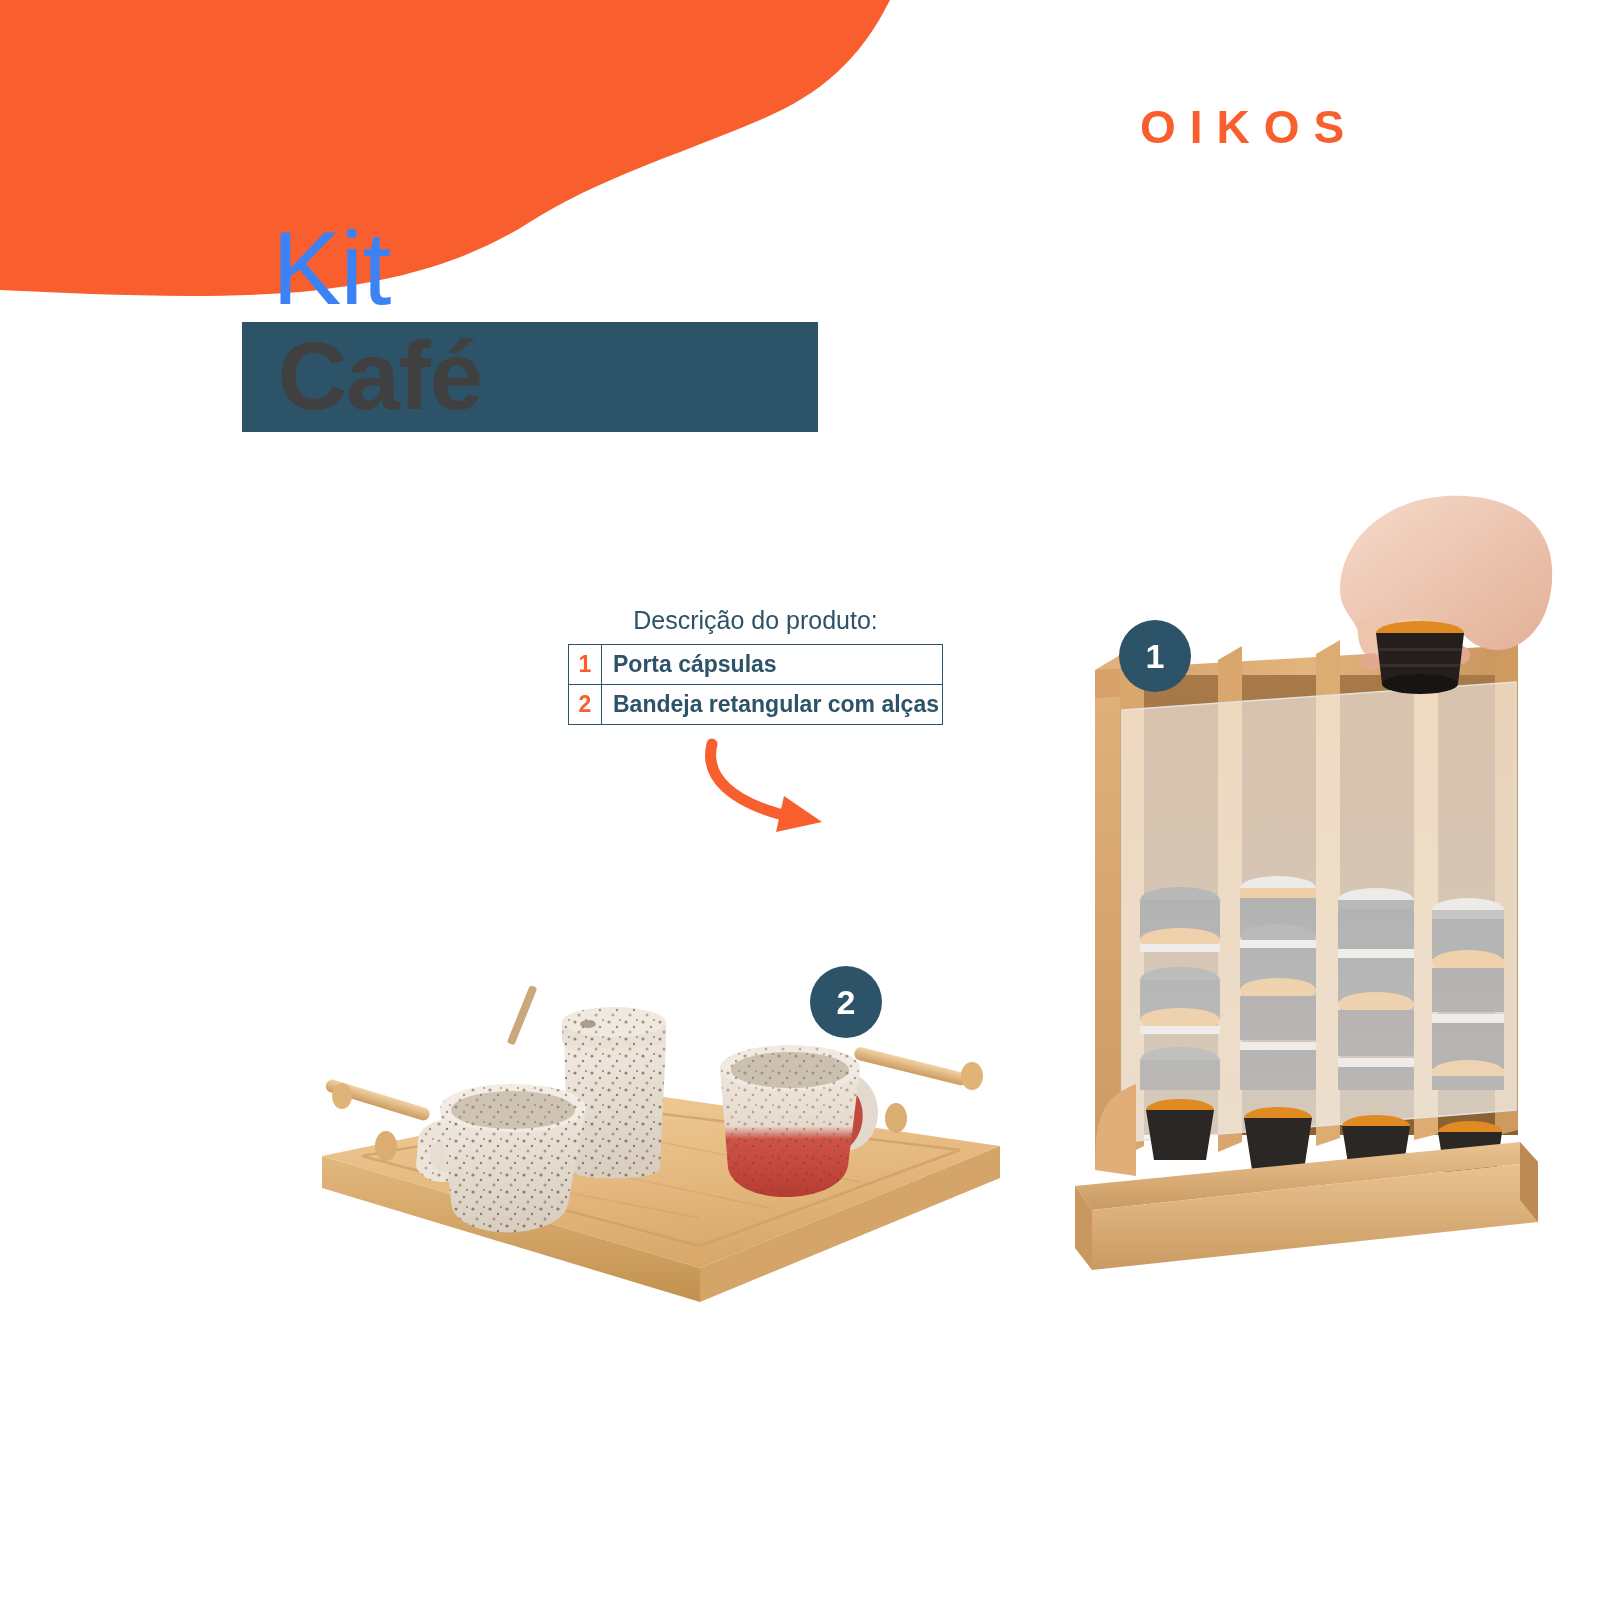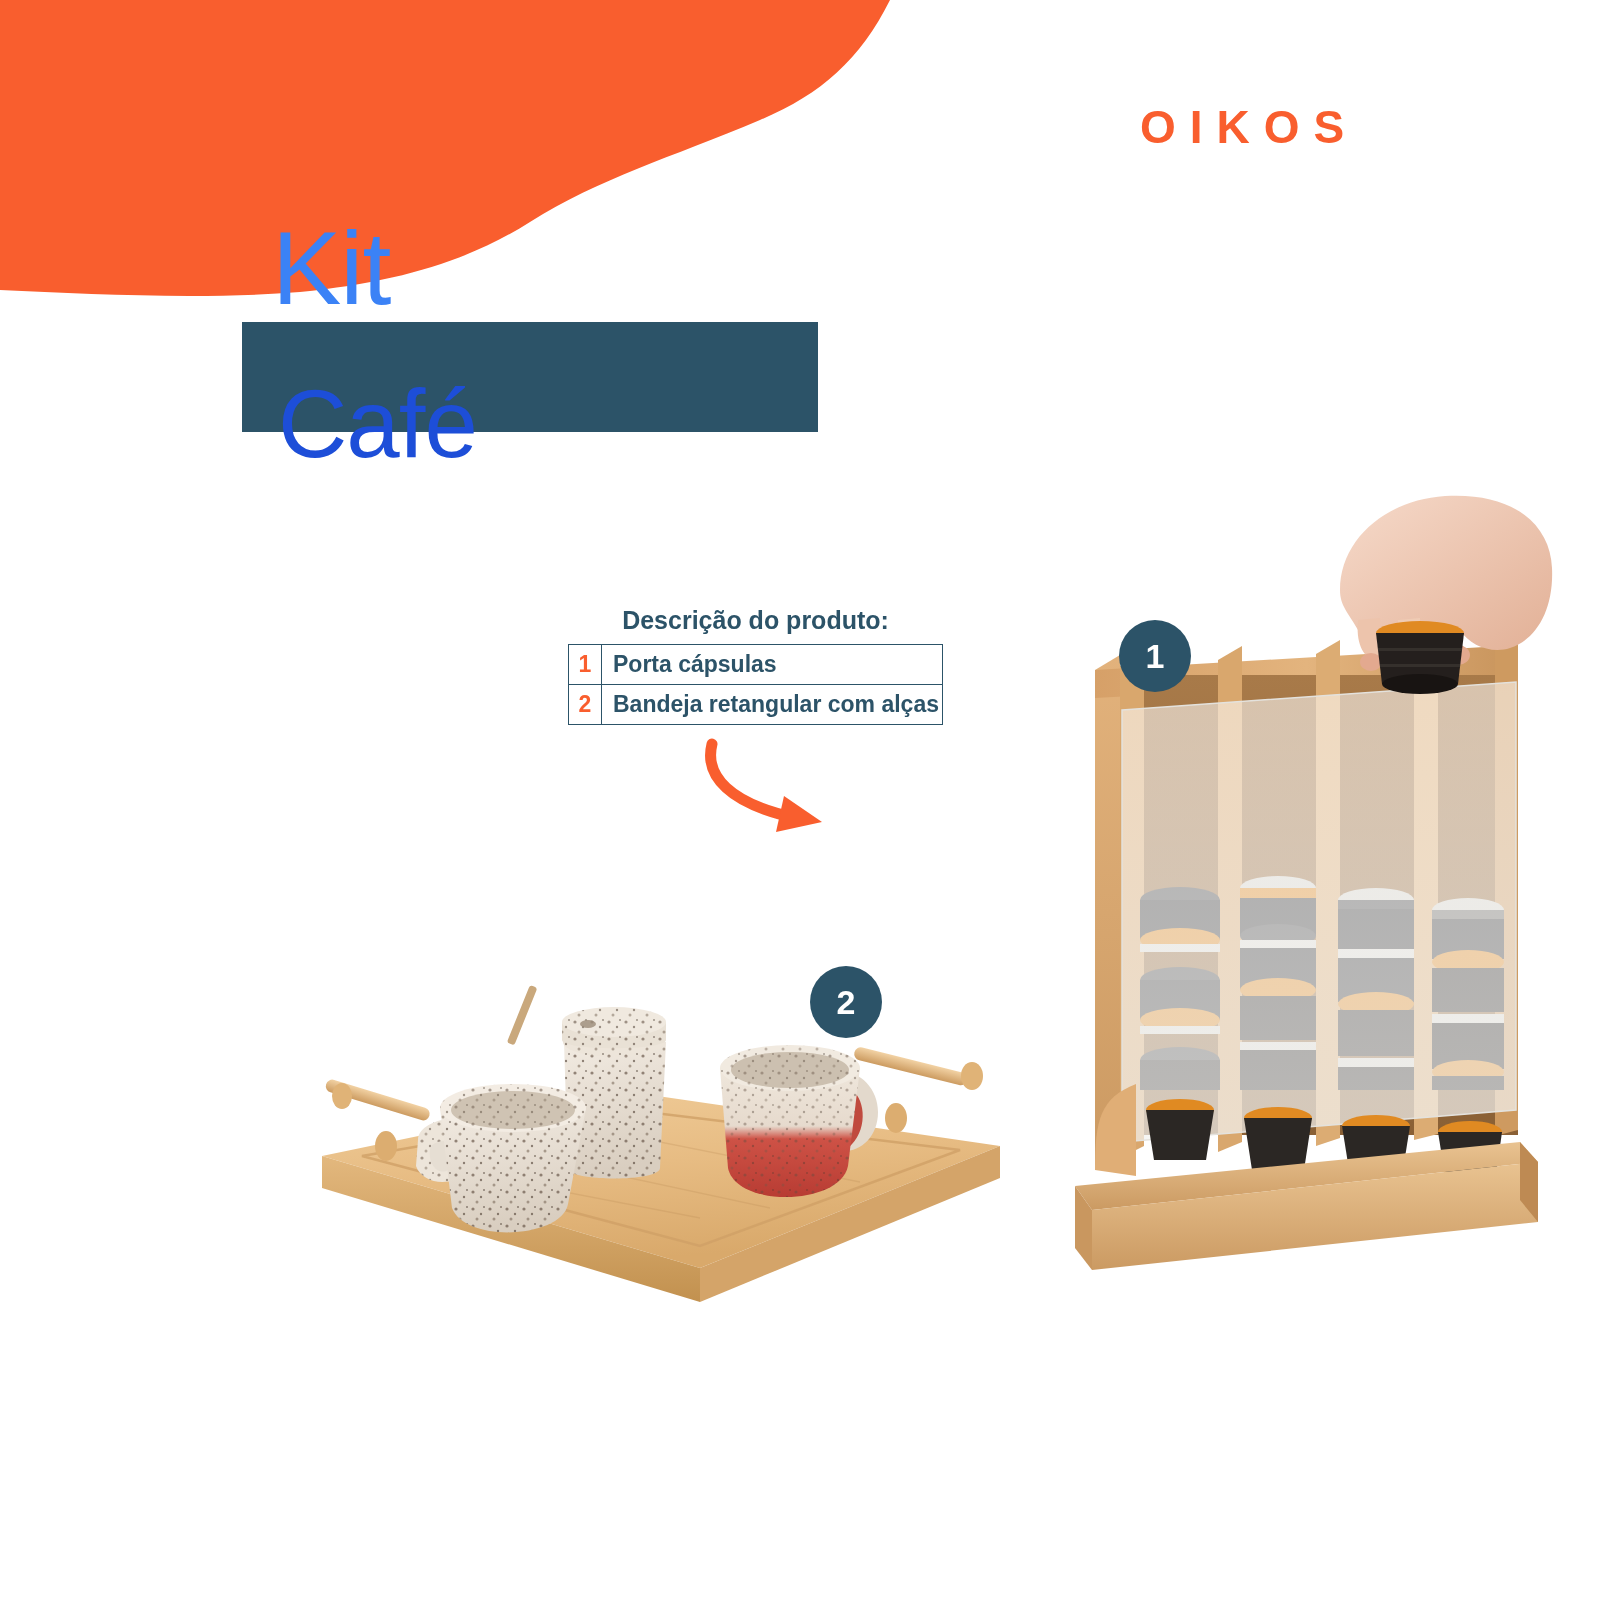--- a/index.html
+++ b/index.html
@@ -28,29 +28,29 @@
     font-size:104px; font-weight:300; line-height:1;
     color:#3b82f6; letter-spacing:-1px;
   }
   .cafe-band {
     position:absolute; left:242px; top:322px;
     width:576px; height:110px;
     background:#2C5368;
   }
   .cafe-word {
     position:absolute; left:278px; top:326px;
-    font-size:96px; font-weight:400; line-height:1.05;
-    color:#1d4ed8; letter-spacing:-1px;margin-top:48px;
+    font-size:96px; font-weight:700; line-height:1.05;
+    color:#404040; letter-spacing:-1px;
   }
 
   
   .desc-title {
     position:absolute; left:568px; top:606px; width:375px;
     text-align:center;
-    font-size:25px; font-weight:700; color:#2C5368;
+    font-size:25px; font-weight:400; color:#2C5368;
   }
   .desc-table {
     position:absolute; left:568px; top:644px;
     width:375px;
     border-collapse:collapse;
   }
   .desc-table td {
     border:1.5px solid #2C5368;
     height:40px; vertical-align:middle;
   }

